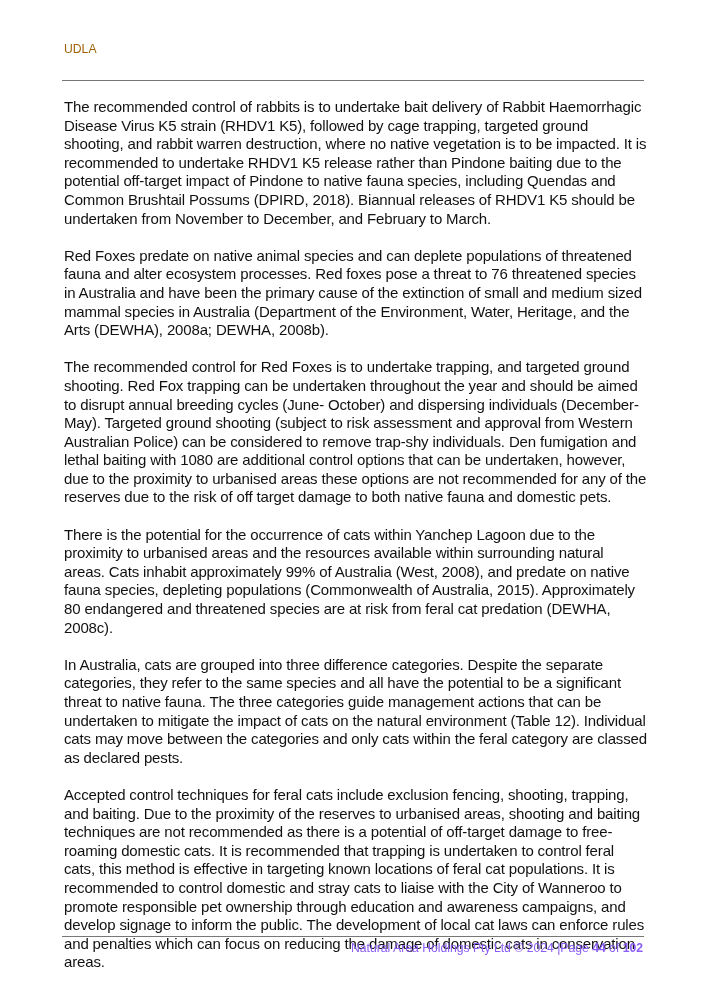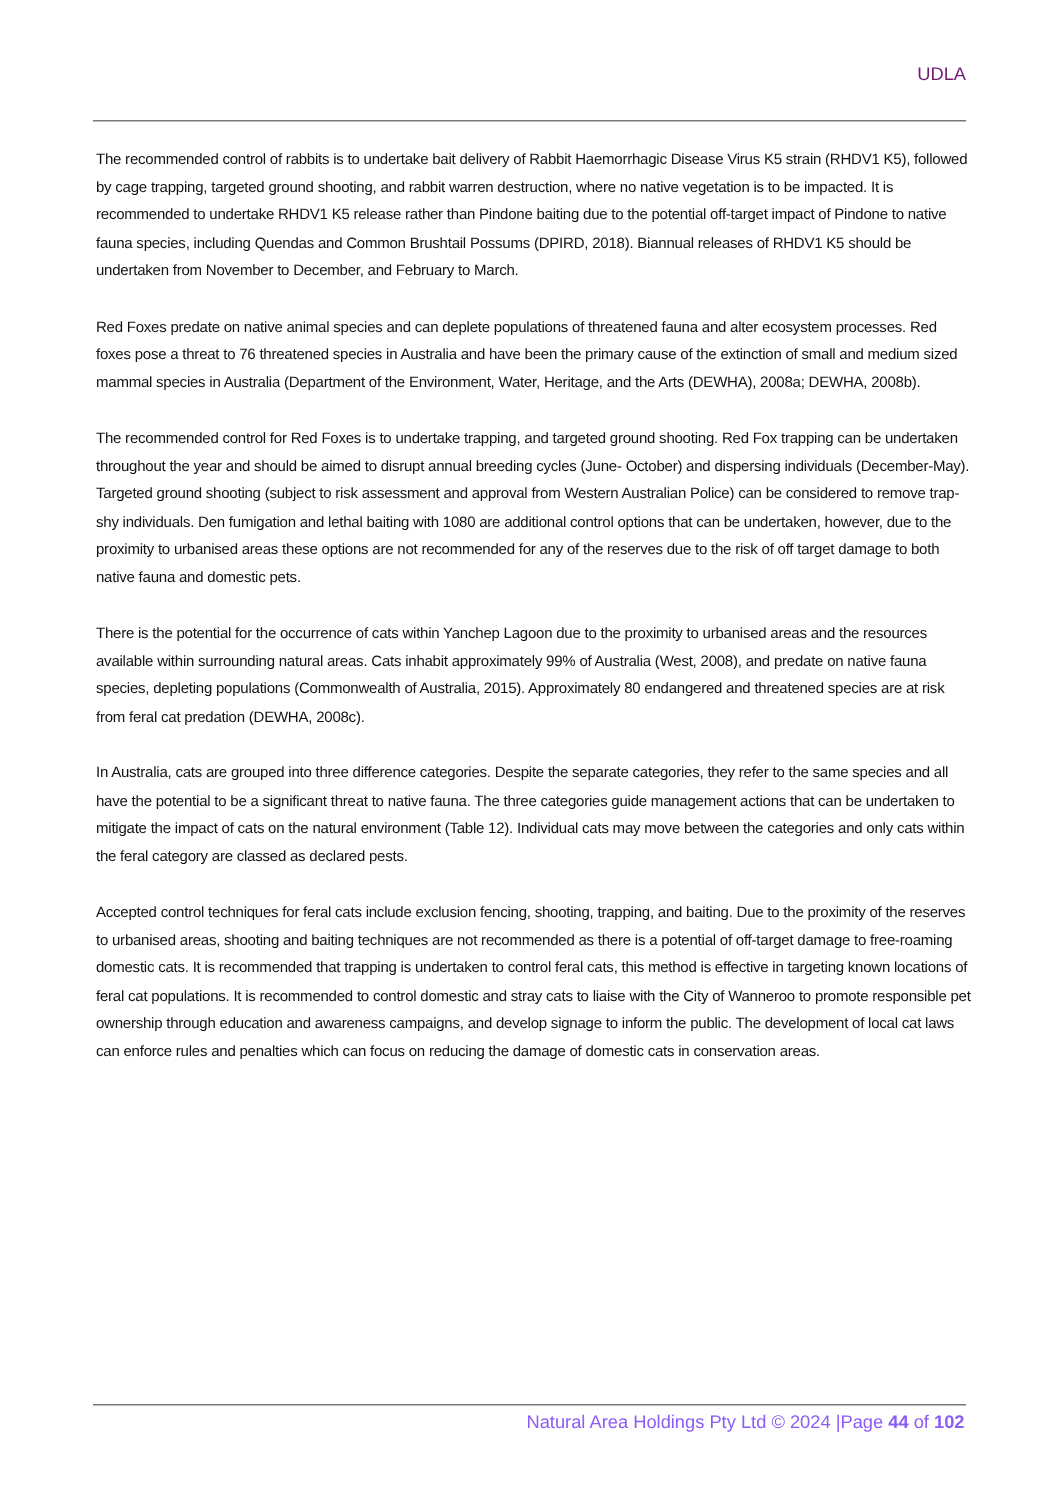--- a/index.html
+++ b/index.html
@@ -1,22 +1,22 @@
 <!DOCTYPE html>
 <html><head>
 <meta charset="utf-8">
 <style>
   html, body { margin: 0; padding: 0; background: #ffffff; }
   body { width: 705px; height: 997px; position: relative; overflow: hidden;
          font-family: "Liberation Sans", sans-serif; color: #111; }
   .header { position: absolute; left: 64px; top: 40px; width: 580px; }
-  .header .line1, .header .line2 { font-size: 12.2px; line-height: 19px; color: #701a75; text-align: right; }
+  .header .line1, .header .line2 { font-size: 12.2px; line-height: 19px; color: #a16207; }
   .header-rule { position: absolute; left: 62px; top: 80px; width: 582px; height: 1px; background: #777; }
   .body { position: absolute; left: 64px; top: 98px; width: 584px; }
-  .para { font-size: 10px; line-height: 18.6px; margin: 0 0 18.6px 0; letter-spacing: -0.15px; }
+  .para { font-size: 15px; line-height: 18.6px; margin: 0 0 18.6px 0; letter-spacing: -0.15px; }
   .heading { font-size: 12.2px; line-height: 18.6px; font-weight: bold; font-style: italic; margin: 0; }
   .footer-rule { position: absolute; left: 62px; top: 936px; width: 582px; height: 1px; background: #777; }
   .footer { position: absolute; right: 62px; top: 939px; font-size: 12.2px; line-height: 18px; color: #8b5cf6; text-align: left; }
   .footer b { font-weight: bold; }
 </style>
 </head>
 <body>
 
 <div class="header">
   <div class="line1">UDLA</div>

